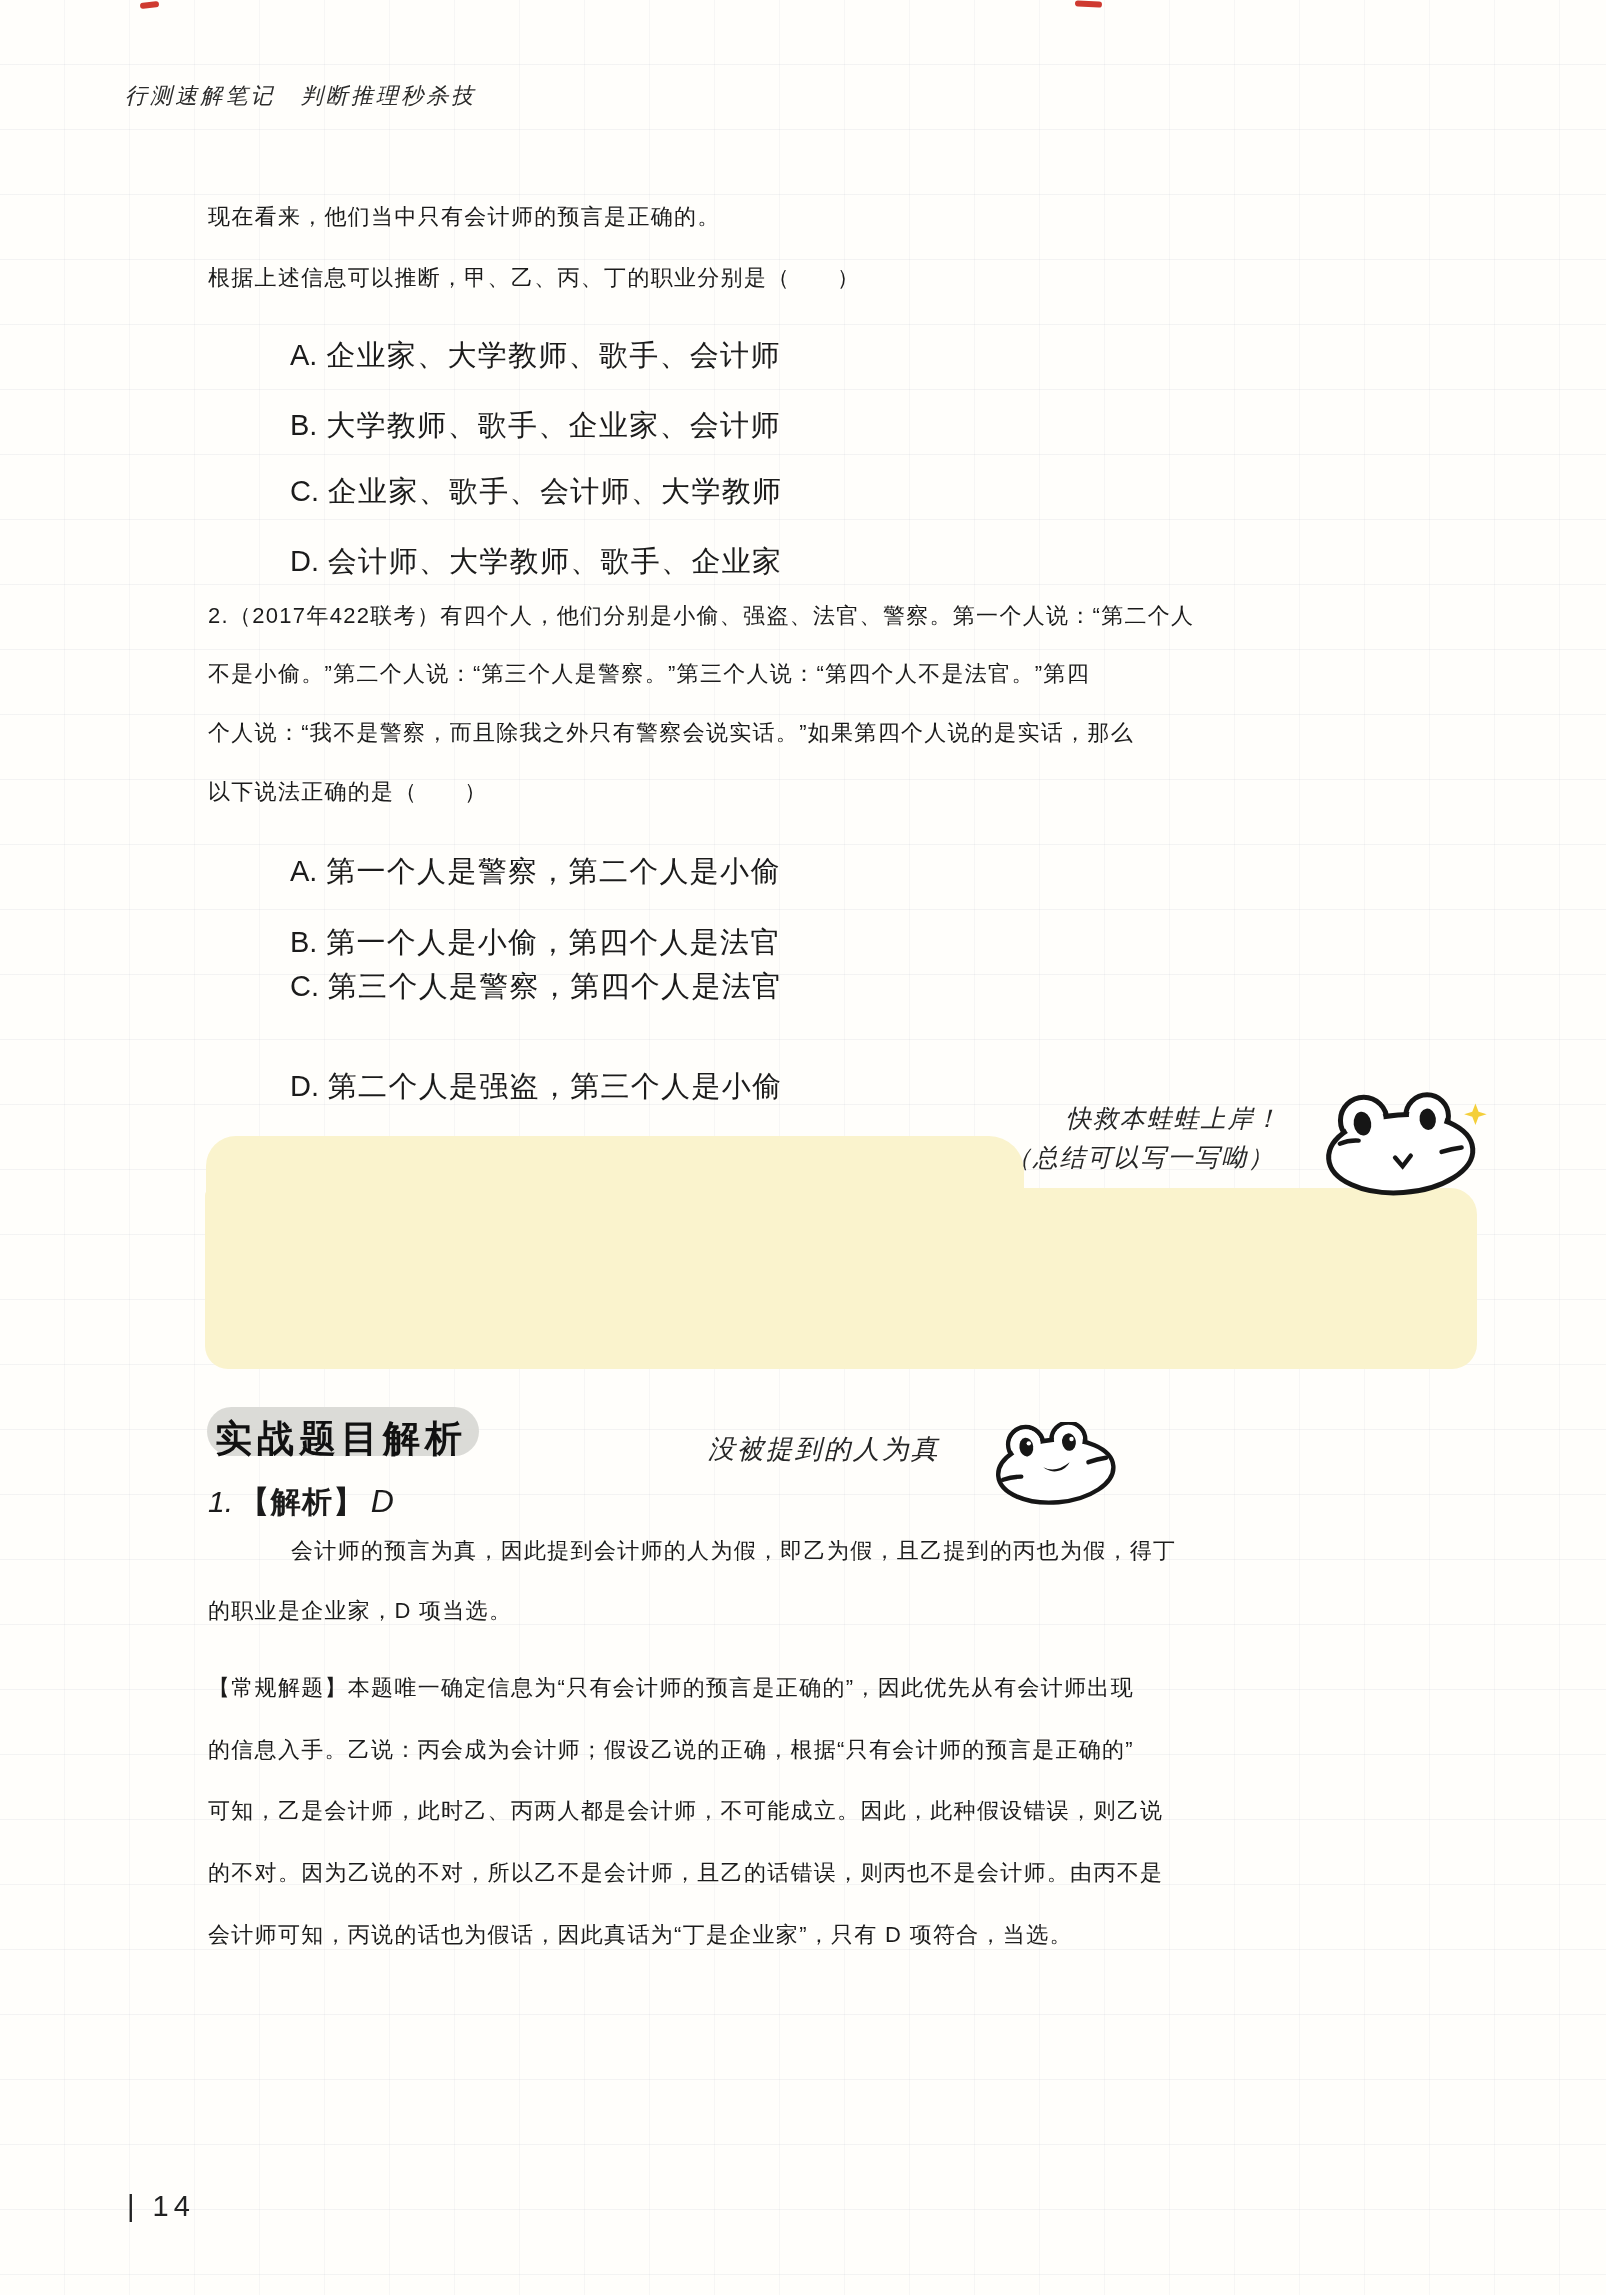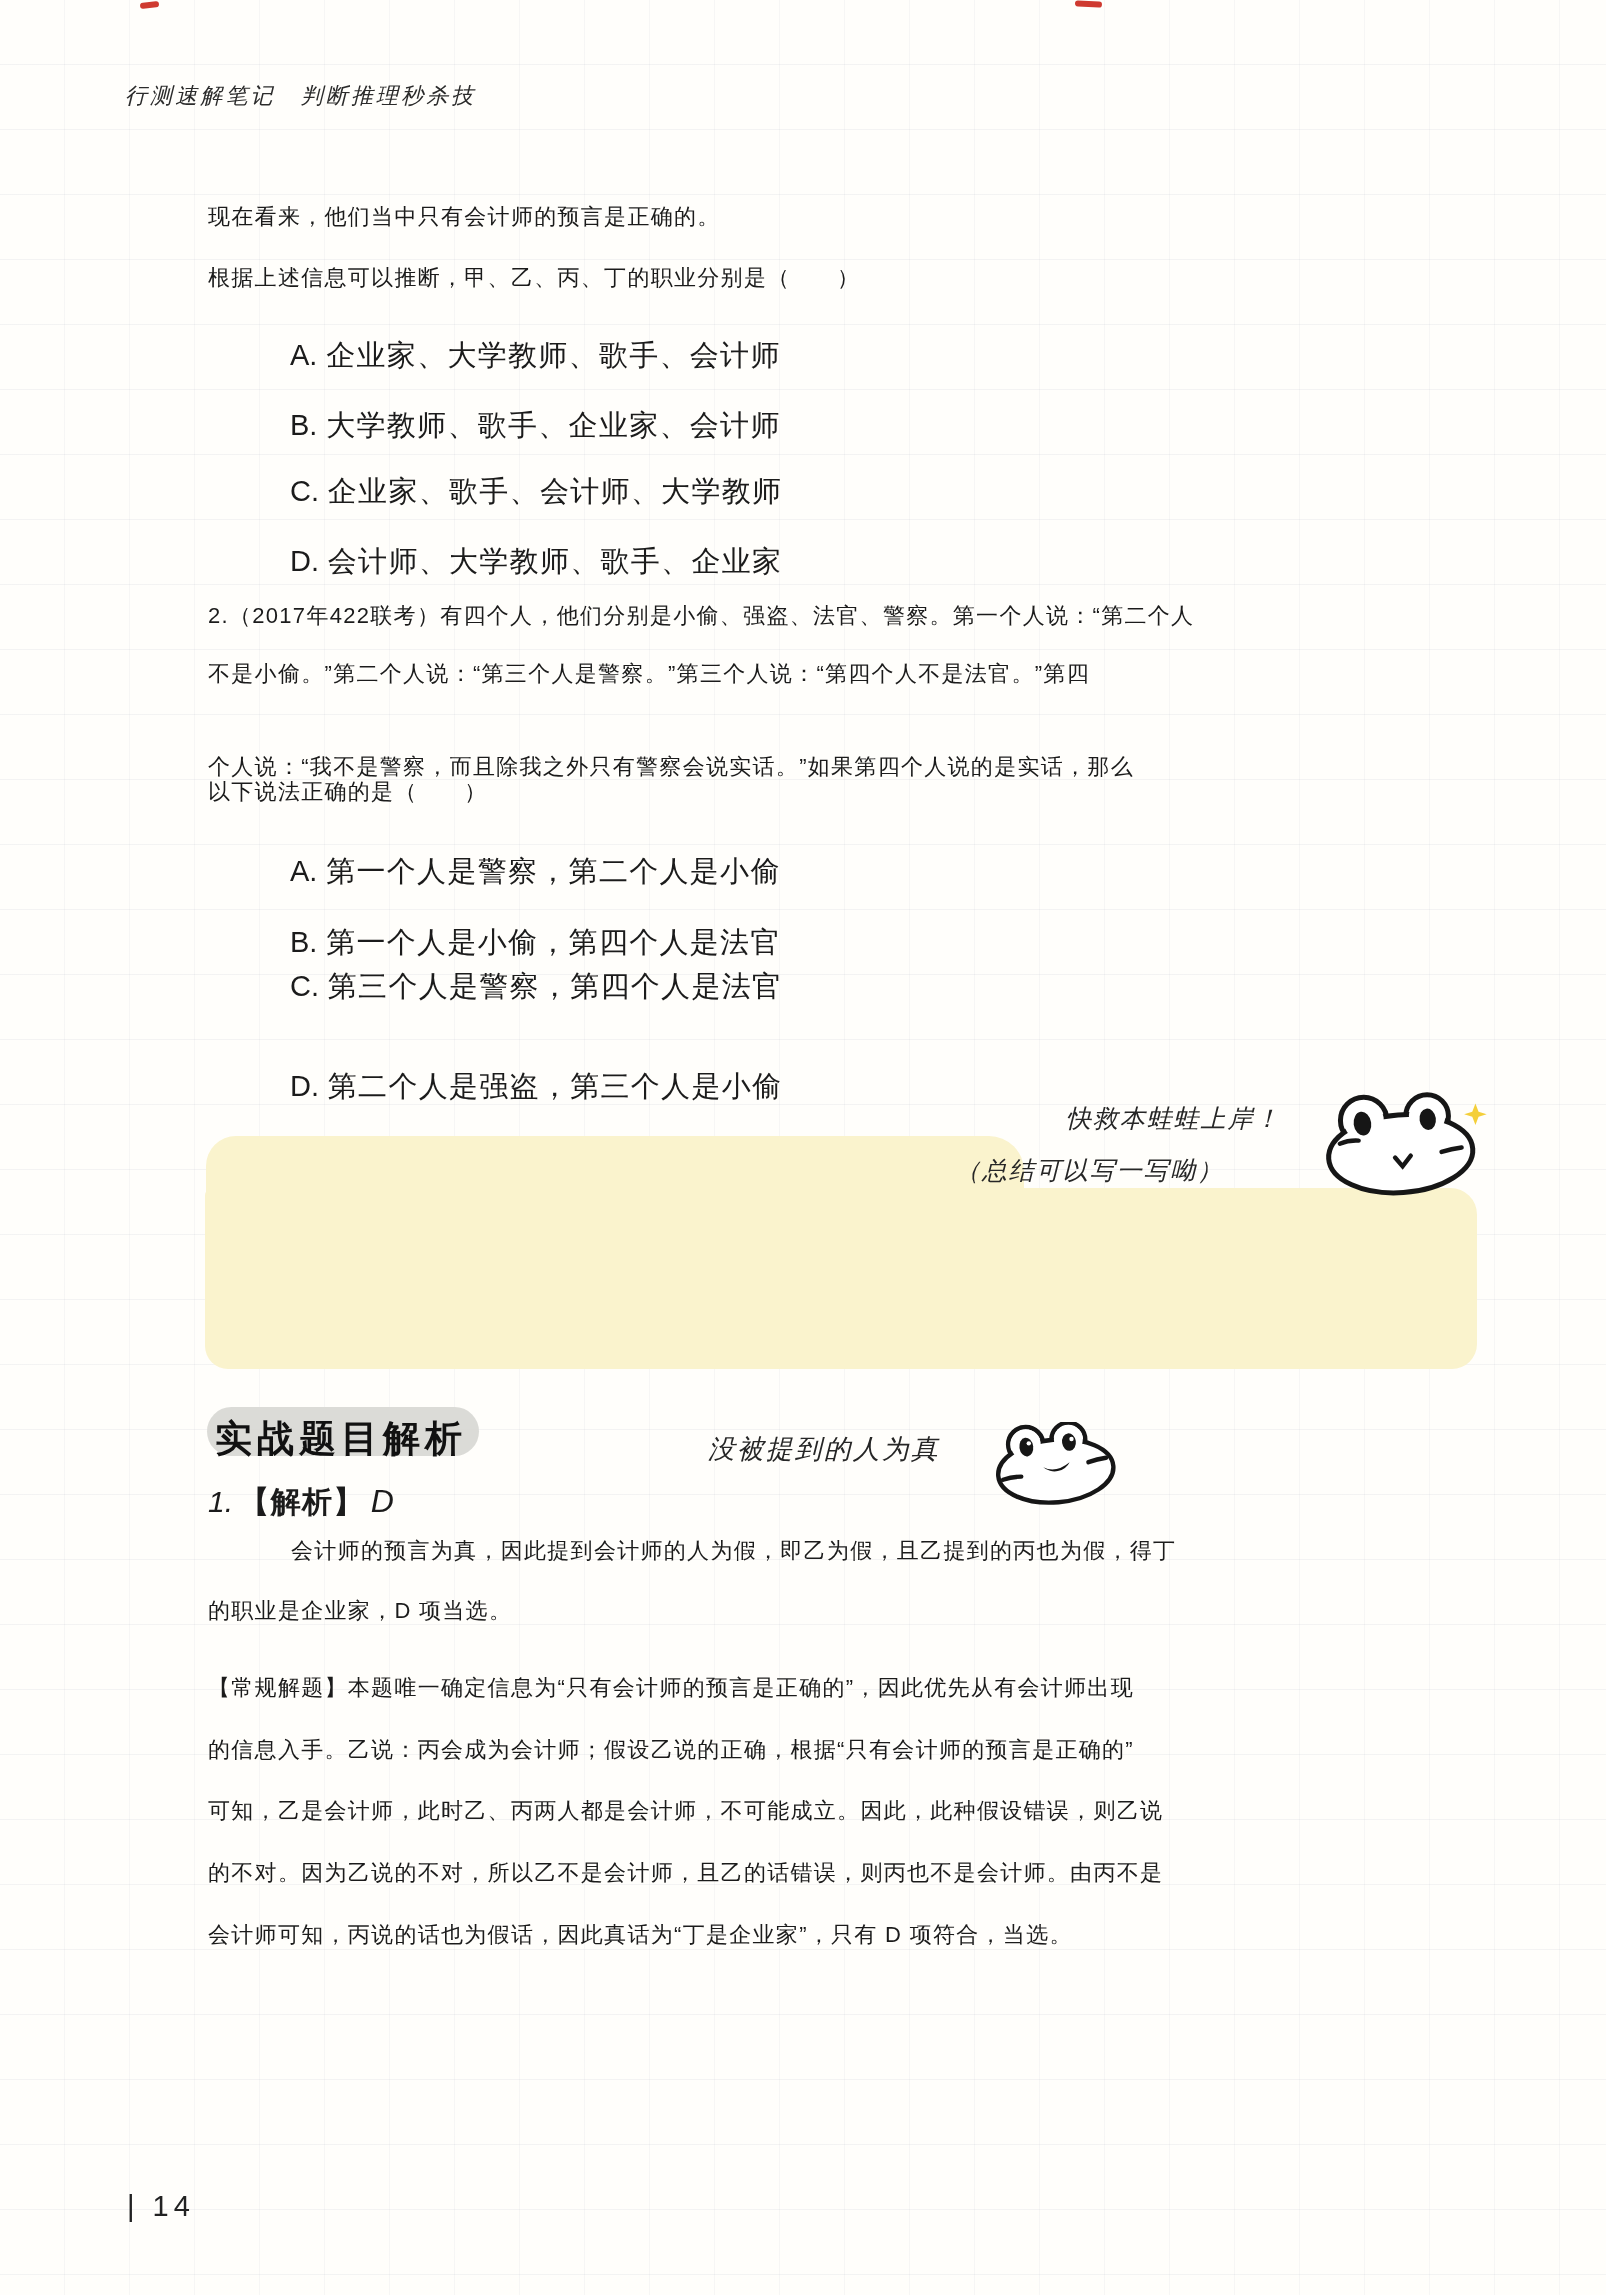--- a/index.html
+++ b/index.html
@@ -50,30 +50,30 @@
   <div class="abs body-line" style="left:208px;top:206px;">现在看来，他们当中只有会计师的预言是正确的。</div>
   <div class="abs body-line" style="left:208px;top:267px;">根据上述信息可以推断，甲、乙、丙、丁的职业分别是（　　）</div>
 
   <div class="abs opt" style="left:290px;top:341px;"><span class="lbl">A.</span><span>企业家、大学教师、歌手、会计师</span></div>
   <div class="abs opt" style="left:290px;top:411px;"><span class="lbl">B.</span><span>大学教师、歌手、企业家、会计师</span></div>
   <div class="abs opt" style="left:290px;top:477px;"><span class="lbl">C.</span><span>企业家、歌手、会计师、大学教师</span></div>
   <div class="abs opt" style="left:290px;top:547px;"><span class="lbl">D.</span><span>会计师、大学教师、歌手、企业家</span></div>
 
   <div class="abs body-line" style="left:208px;top:605px;">2.（2017年422联考）有四个人，他们分别是小偷、强盗、法官、警察。第一个人说：“第二个人</div>
   <div class="abs body-line" style="left:208px;top:663px;">不是小偷。”第二个人说：“第三个人是警察。”第三个人说：“第四个人不是法官。”第四</div>
-  <div class="abs body-line" style="left:208px;top:722px;margin-top:34px;">个人说：“我不是警察，而且除我之外只有警察会说实话。”如果第四个人说的是实话，那么</div>
+  <div class="abs body-line" style="left:208px;top:722px;">个人说：“我不是警察，而且除我之外只有警察会说实话。”如果第四个人说的是实话，那么</div>
   <div class="abs body-line" style="left:208px;top:781px;">以下说法正确的是（　　）</div>
 
   <div class="abs opt" style="left:290px;top:857px;"><span class="lbl">A.</span><span>第一个人是警察，第二个人是小偷</span></div>
   <div class="abs opt" style="left:290px;top:928px;"><span class="lbl">B.</span><span>第一个人是小偷，第四个人是法官</span></div>
   <div class="abs opt" style="left:290px;top:972px;"><span class="lbl">C.</span><span>第三个人是警察，第四个人是法官</span></div>
   <div class="abs opt" style="left:290px;top:1072px;"><span class="lbl">D.</span><span>第二个人是强盗，第三个人是小偷</span></div>
 
   <div class="abs hand note1" style="left:1066px;top:1102px;">快救本蛙蛙上岸！</div>
-  <div class="abs hand note1" style="left:955px;top:1141px;margin-top:13px;">（总结可以写一写呦）</div>
+  <div class="abs hand note1" style="left:1006px;top:1141px;">（总结可以写一写呦）</div>
 
   <svg class="abs" style="left:1322px;top:1091px;" width="170" height="113" viewBox="0 0 270 180">
     <circle cx="66" cy="47" r="37" fill="#fff" stroke="#161616" stroke-width="8"></circle>
     <circle cx="167" cy="40" r="34" fill="#fff" stroke="#161616" stroke-width="8"></circle>
     <ellipse cx="125" cy="100" rx="115" ry="62" fill="#fff" stroke="#161616" stroke-width="8" transform="rotate(-4 125 100)"></ellipse>
     <circle cx="66" cy="47" r="32" fill="#fff"></circle>
     <circle cx="167" cy="40" r="29" fill="#fff"></circle>
     <ellipse cx="64" cy="52" rx="14" ry="19" fill="#161616" transform="rotate(-8 64 52)"></ellipse>
     <ellipse cx="168" cy="45" rx="13" ry="17" fill="#161616" transform="rotate(-8 168 45)"></ellipse>
     <path class="ln" d="M28 84 Q 42 78 58 79"></path>

